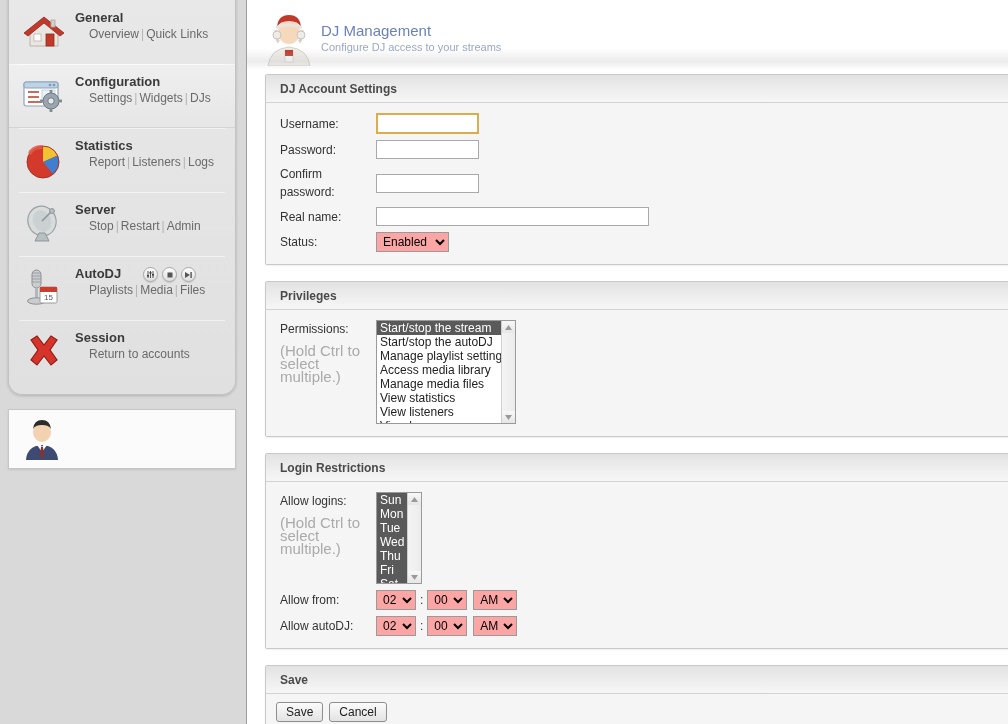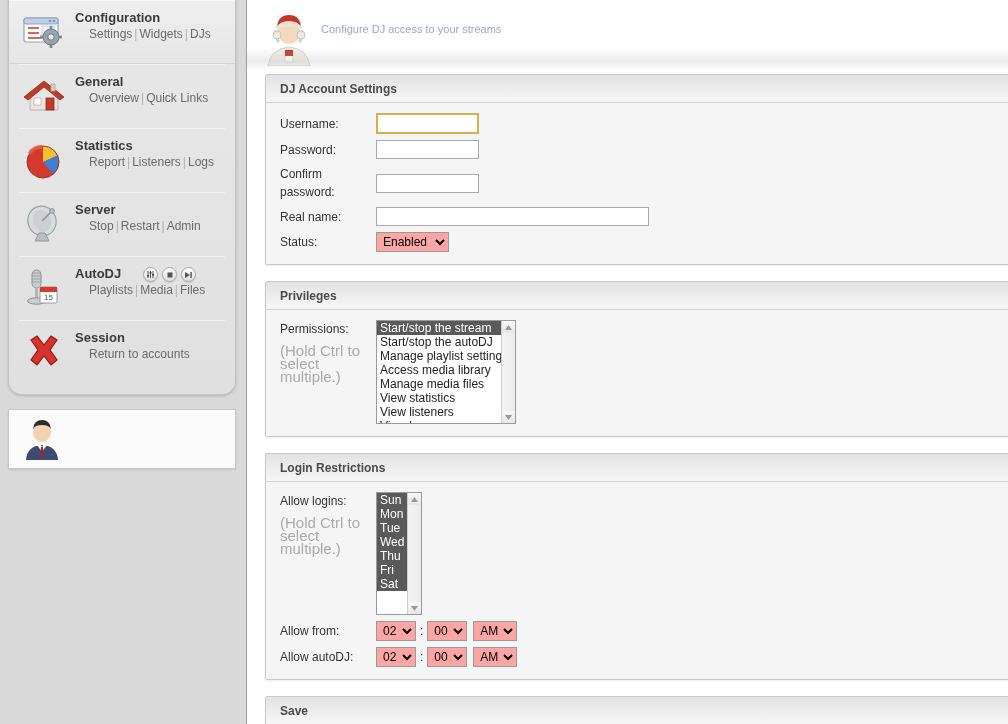--- a/index.html
+++ b/index.html
@@ -197,21 +197,21 @@
 
   .listbox {
     border: 1px solid #9a9a9a;
     background: #ffffff;
     width: 140px;
     height: 104px;
     overflow: hidden;
     position: relative;
     display: flex;
   }
-  .listbox.days { width: 46px; height: 123px; }
+  .listbox.days { width: 46px; height: 92px; }
   .listbox .opts { flex: 1 1 auto; overflow: hidden; padding: 0; }
   .opt {
     font-size: 12px;
     line-height: 14px;
     padding: 0 3px;
     color: #222;
     white-space: nowrap;
   }
   .opt.sel { background: #5a5a5a; color: #ffffff; }
 
@@ -245,20 +245,39 @@
     cursor: pointer;
   }
 </style>
 </head>
 <body>
 
 <div id="app">
 
   <div class="sidebar">
     <div class="nav-panel">
+
+      <div class="nav-item">
+        <div class="nav-icon">
+          <svg width="44" height="40" viewBox="0 0 44 40">
+            <polygon points="4,20 22,6 40,20 36,20 36,34 8,34 8,20" fill="#e9e6e1" stroke="#b9b4ab" stroke-width="1"></polygon>
+            <polygon points="2,21 22,5 42,21 38,24 22,11 6,24" fill="#c0392b"></polygon>
+            <polygon points="2,21 22,5 42,21 38,24 22,11 6,24" fill="none" stroke="#8e2a20" stroke-width="0.8"></polygon>
+            <rect x="12" y="22" width="7" height="7" fill="#ffffff" stroke="#b9b4ab" stroke-width="0.8"></rect>
+            <rect x="24" y="22" width="8" height="12" fill="#c0392b" stroke="#8e2a20" stroke-width="0.8"></rect>
+            <rect x="29" y="8" width="4" height="7" fill="#d6cfc6" stroke="#ada69c" stroke-width="0.8"></rect>
+          </svg>
+        </div>
+        <div class="nav-text">
+          <div class="nav-title">General</div>
+          <div class="nav-links">
+            <a href="#">Overview</a><span class="sep">|</span><a href="#">Quick Links</a>
+          </div>
+        </div>
+      </div>
 
       <div class="nav-item active">
         <div class="nav-icon">
           <svg width="46" height="40" viewBox="0 0 46 40">
             <rect x="3" y="6" width="34" height="24" rx="2" fill="#ffffff" stroke="#8fa3b8" stroke-width="1.2"></rect>
             <rect x="3" y="6" width="34" height="6" rx="2" fill="#bcd2e6" stroke="#8fa3b8" stroke-width="1"></rect>
             <circle cx="29" cy="9" r="1.3" fill="#7f96ad"></circle>
               <circle cx="33" cy="9" r="1.3" fill="#7f96ad"></circle>
             <rect x="7" y="15" width="11" height="2" fill="#cf6a5a"></rect>
             <rect x="7" y="20" width="11" height="2" fill="#cf6a5a"></rect>
@@ -273,39 +292,20 @@
                 <rect x="-11" y="-1.4" width="4" height="2.8"></rect>
                   <rect x="7" y="-1.4" width="4" height="2.8"></rect>
               </g>
             </g>
           </svg>
         </div>
         <div class="nav-text">
           <div class="nav-title">Configuration</div>
           <div class="nav-links">
             <a href="#">Settings</a><span class="sep">|</span><a href="#">Widgets</a><span class="sep">|</span><a href="#">DJs</a>
-          </div>
-        </div>
-      </div>
-
-      <div class="nav-item">
-        <div class="nav-icon">
-          <svg width="44" height="40" viewBox="0 0 44 40">
-            <polygon points="4,20 22,6 40,20 36,20 36,34 8,34 8,20" fill="#e9e6e1" stroke="#b9b4ab" stroke-width="1"></polygon>
-            <polygon points="2,21 22,5 42,21 38,24 22,11 6,24" fill="#c0392b"></polygon>
-            <polygon points="2,21 22,5 42,21 38,24 22,11 6,24" fill="none" stroke="#8e2a20" stroke-width="0.8"></polygon>
-            <rect x="12" y="22" width="7" height="7" fill="#ffffff" stroke="#b9b4ab" stroke-width="0.8"></rect>
-            <rect x="24" y="22" width="8" height="12" fill="#c0392b" stroke="#8e2a20" stroke-width="0.8"></rect>
-            <rect x="29" y="8" width="4" height="7" fill="#d6cfc6" stroke="#ada69c" stroke-width="0.8"></rect>
-          </svg>
-        </div>
-        <div class="nav-text">
-          <div class="nav-title">General</div>
-          <div class="nav-links">
-            <a href="#">Overview</a><span class="sep">|</span><a href="#">Quick Links</a>
           </div>
         </div>
       </div>
 
       <div class="nav-item">
         <div class="nav-icon">
           <svg width="44" height="42" viewBox="0 0 44 42">
             <circle cx="21" cy="23" r="16" fill="#d33a2c"></circle>
             <path d="M21 23 L21 7 A16 16 0 0 1 35.5 16.5 Z" fill="#f2c230"></path>
             <path d="M21 23 L35.5 16.5 A16 16 0 0 1 31 35 Z" fill="#3e7fd0"></path>
@@ -433,20 +433,21 @@
           <path d="M12 20 q0 10 3 12" stroke="#d7d3cc" stroke-width="3" fill="none"></path>
           <path d="M38 20 q0 10 -3 12" stroke="#d7d3cc" stroke-width="3" fill="none"></path>
           <circle cx="13" cy="25" r="4" fill="#efece7" stroke="#c9c5be" stroke-width="1"></circle>
           <circle cx="37" cy="25" r="4" fill="#efece7" stroke="#c9c5be" stroke-width="1"></circle>
           <path d="M4 56 q2-17 21-19 q19 2 21 19 z" fill="#f1eee9" stroke="#d4d0c9" stroke-width="1"></path>
           <rect x="21" y="40" width="8" height="12" fill="#ffffff" stroke="#d4d0c9" stroke-width="0.8"></rect>
           <rect x="21" y="40" width="8" height="6" fill="#c0392b"></rect>
         </svg>
       </div>
       <div class="hdr-text">
+        <div class="hdr-title">DJ Management</div>
         <div class="hdr-sub">Configure DJ access to your streams</div>
       </div>
     </div>
 
     <div class="content">
 
       <div class="panel">
         <div class="panel-head">DJ Account Settings</div>
         <div class="panel-body">
 

